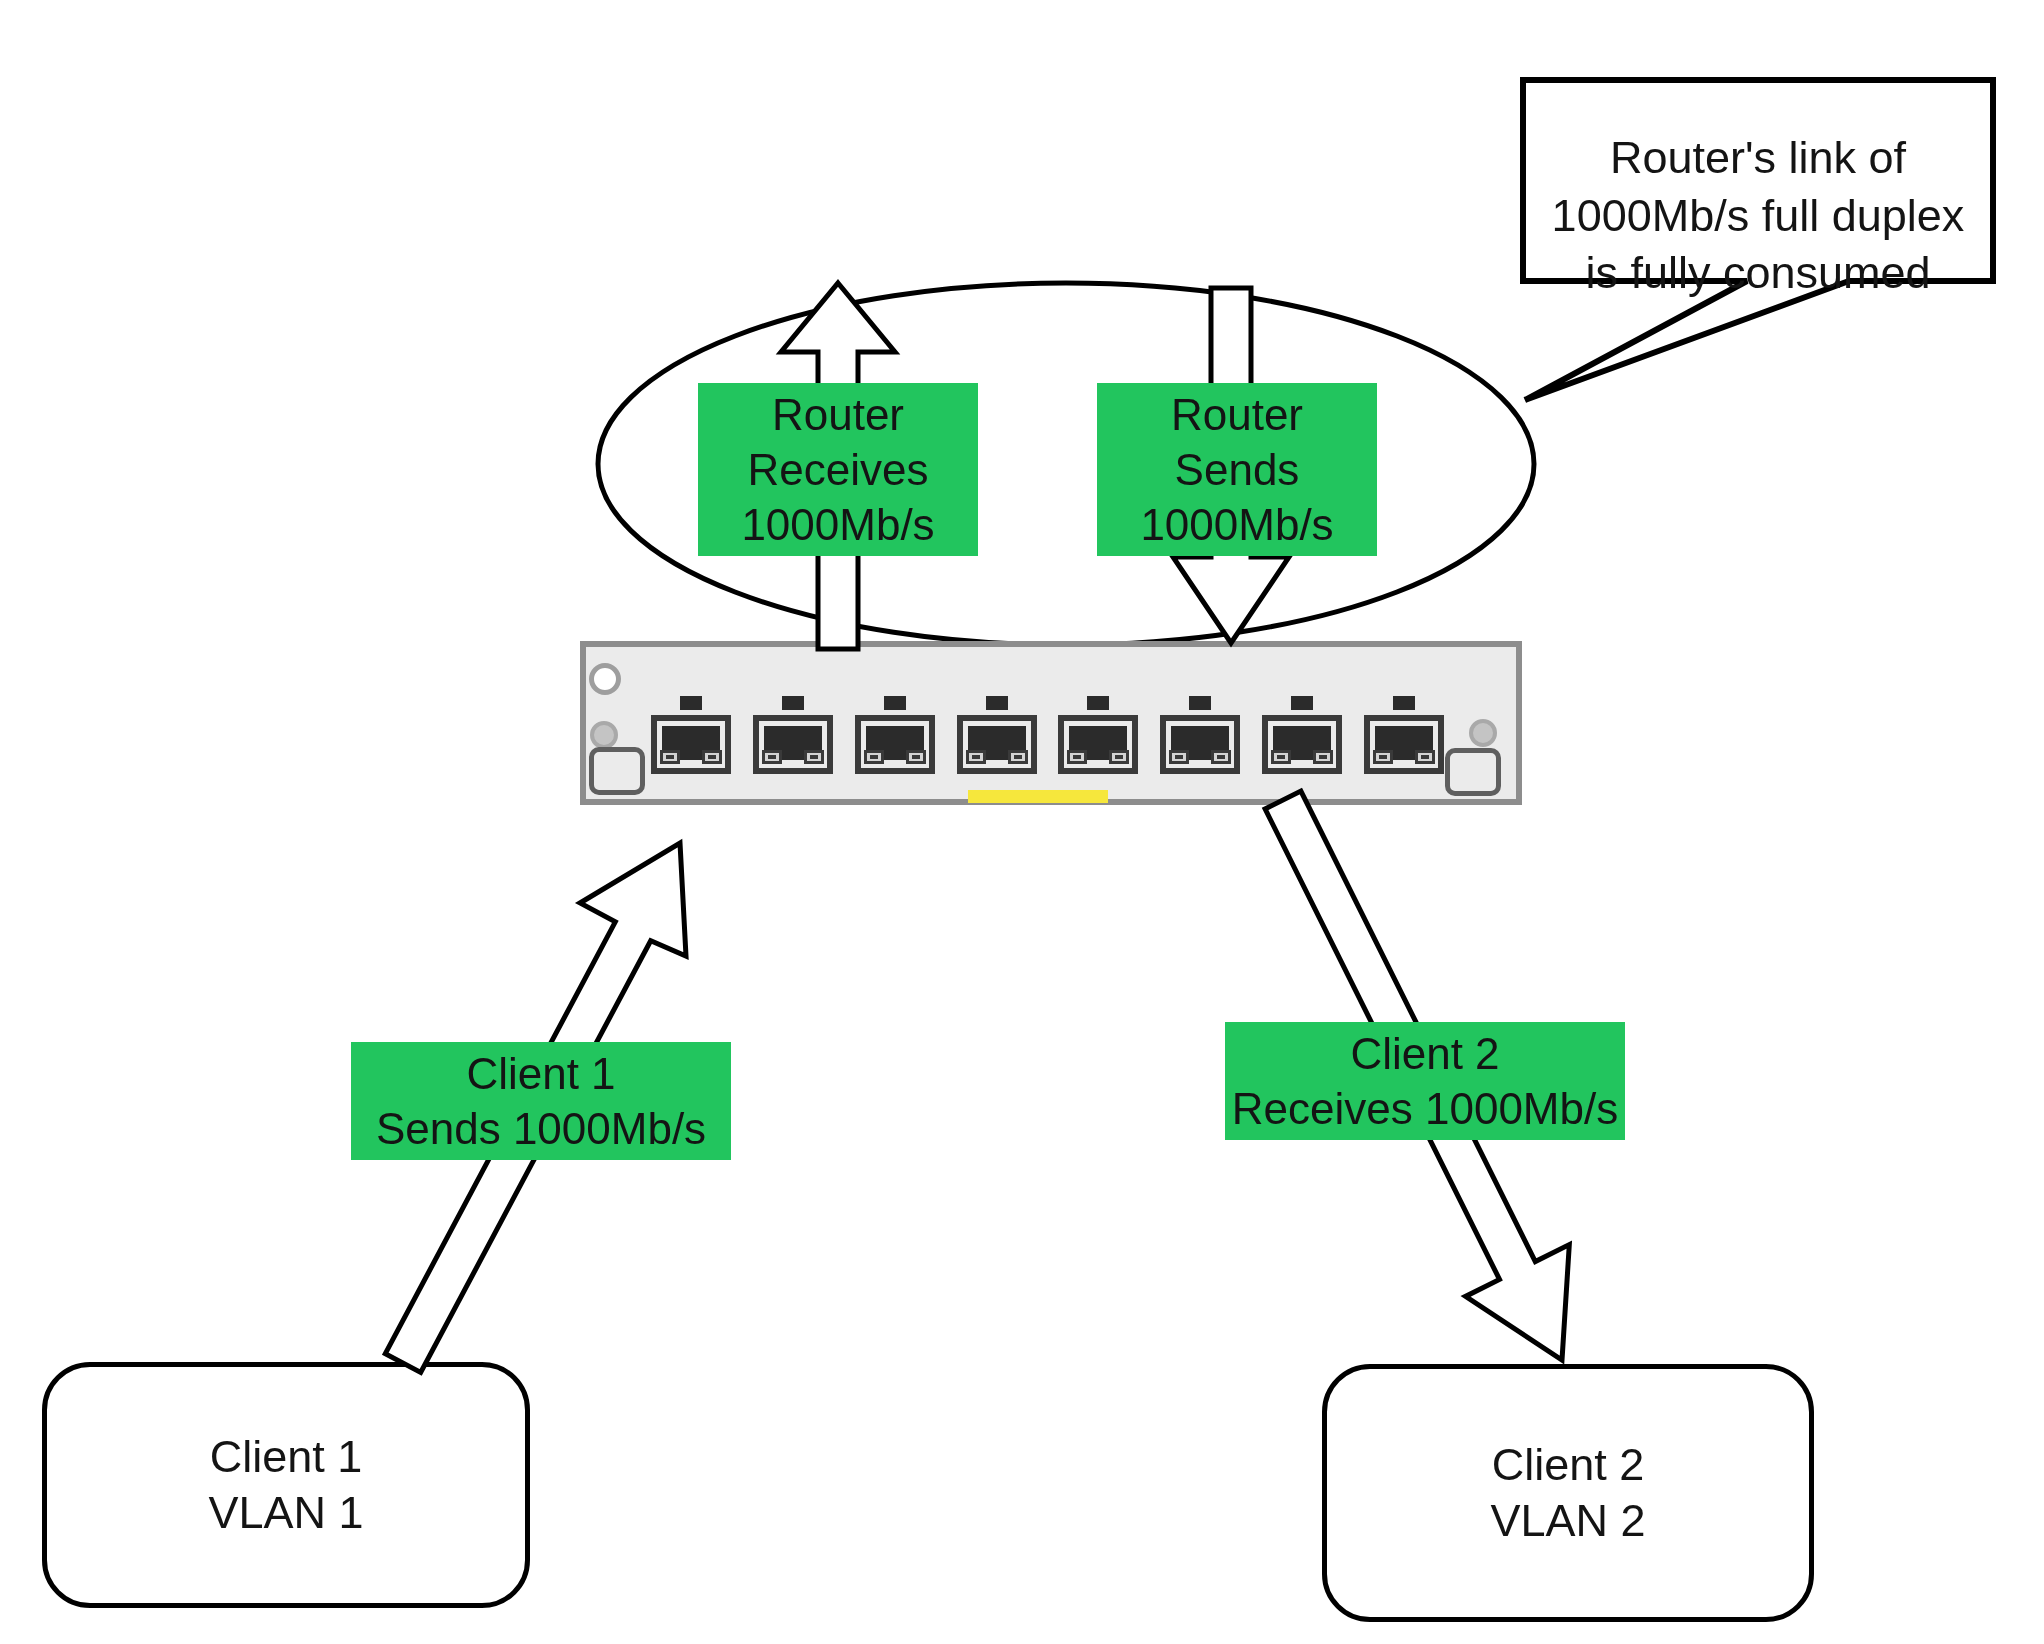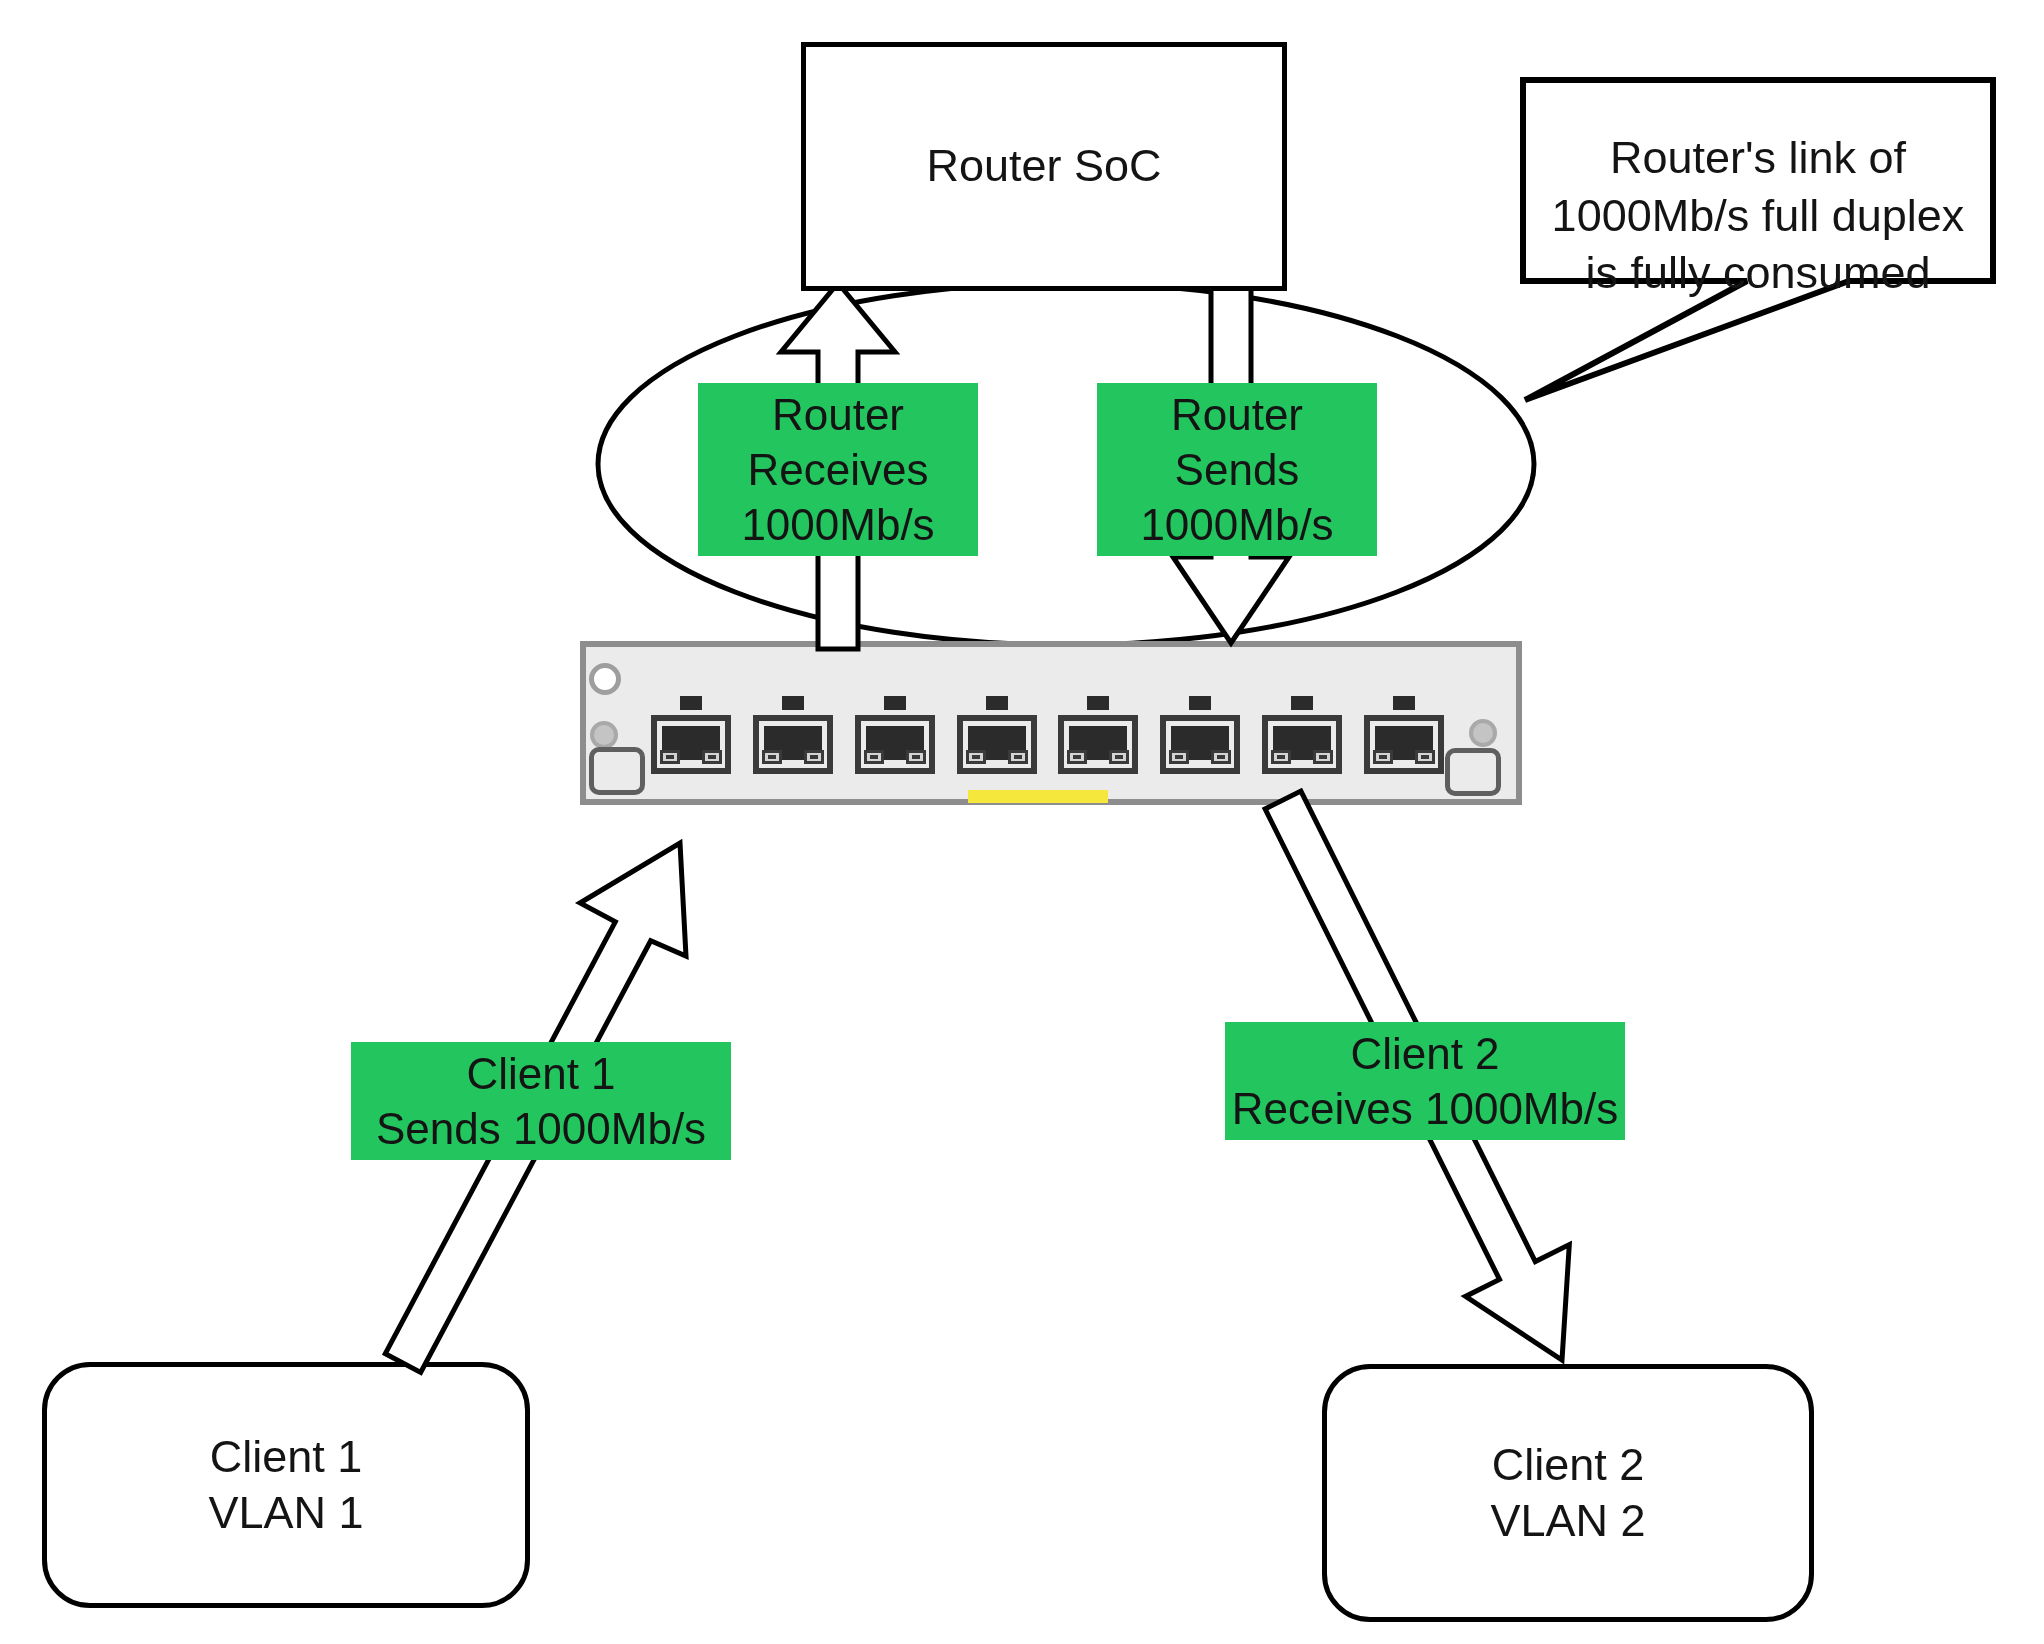--- a/index.html
+++ b/index.html
@@ -138,23 +138,20 @@
 
   <svg id="layer-varrows" class="layer" viewBox="0 0 2044 1644">
     <polygon points="838,283 895,352 858,352 858,649 818,649 818,352 781,352" fill="#fff" stroke="#000" stroke-width="5"></polygon>
     <polygon points="1211,288 1211,557 1173,557 1231,643 1289,557 1251,557 1251,288" fill="#fff" stroke="#000" stroke-width="5"></polygon>
   </svg>
 
   <svg id="layer-callout" class="layer" viewBox="0 0 2044 1644">
     <path d="M 1523 80 H 1993 V 281 H 1849 L 1525 400 L 1747 281 H 1523 Z" fill="#fff" stroke="#000" stroke-width="6"></path>
   </svg>
 
-  <div class="node-box" style="left:801px;top:42px;width:486px;height:249px;">
-    <div class="node-label ml">Router SoC</div>
-  </div>
 
   <div class="node-box rounded" style="left:42px;top:1362px;width:488px;height:246px;">
     <div class="node-label ml">Client 1
 VLAN 1</div>
   </div>
 
   <div class="node-box rounded" style="left:1322px;top:1364px;width:492px;height:258px;">
     <div class="node-label ml">Client 2
 VLAN 2</div>
   </div>

